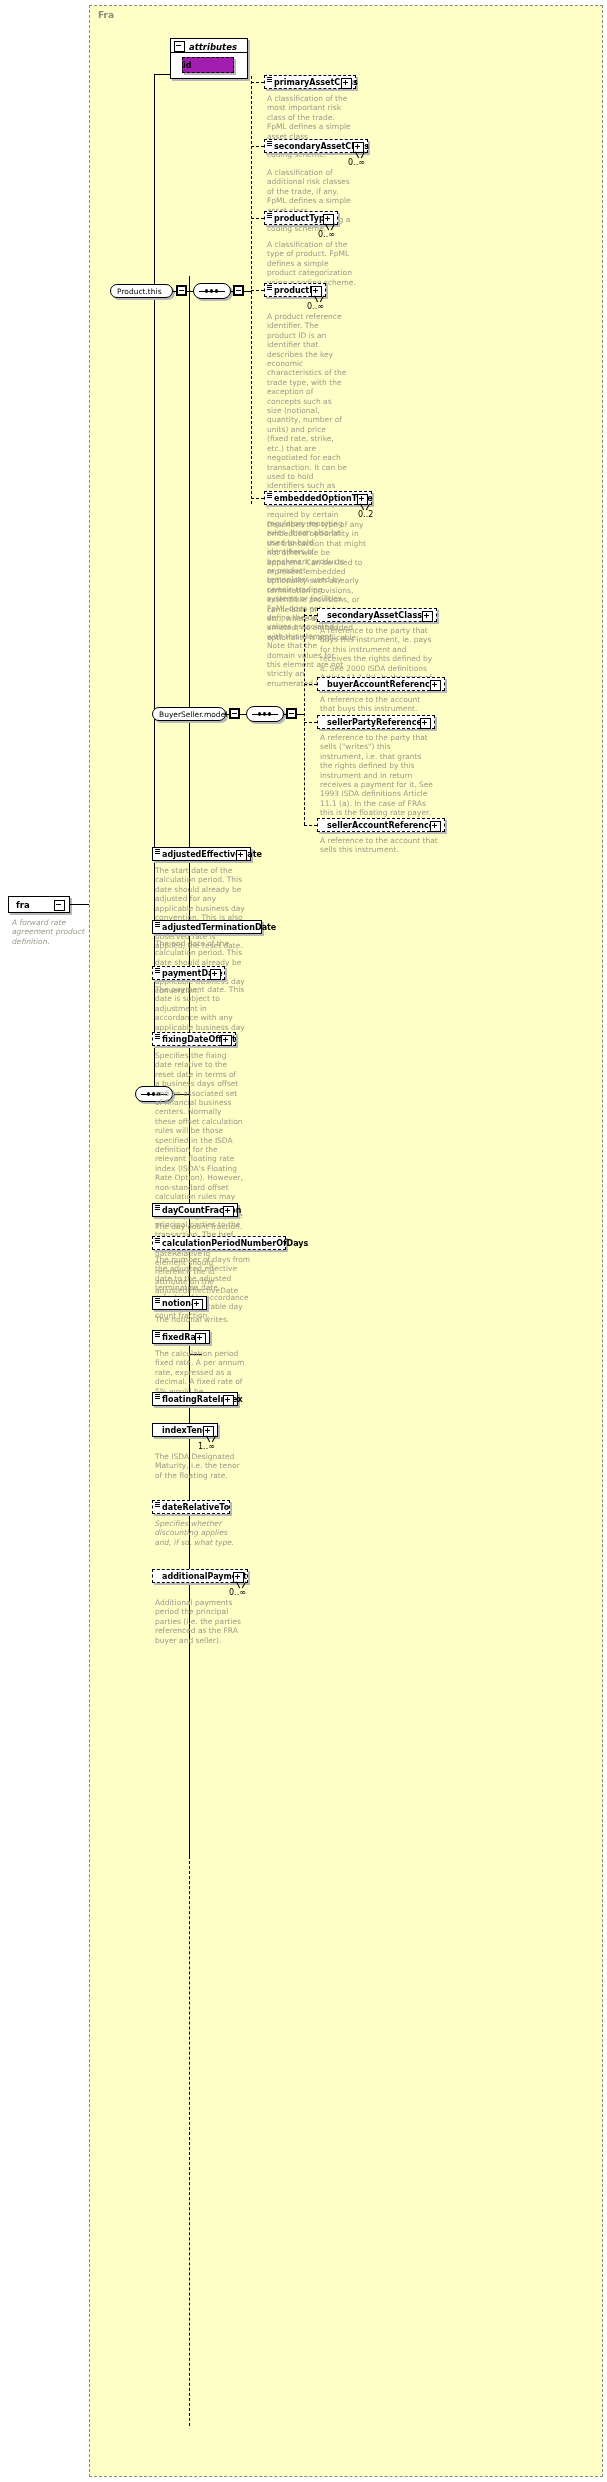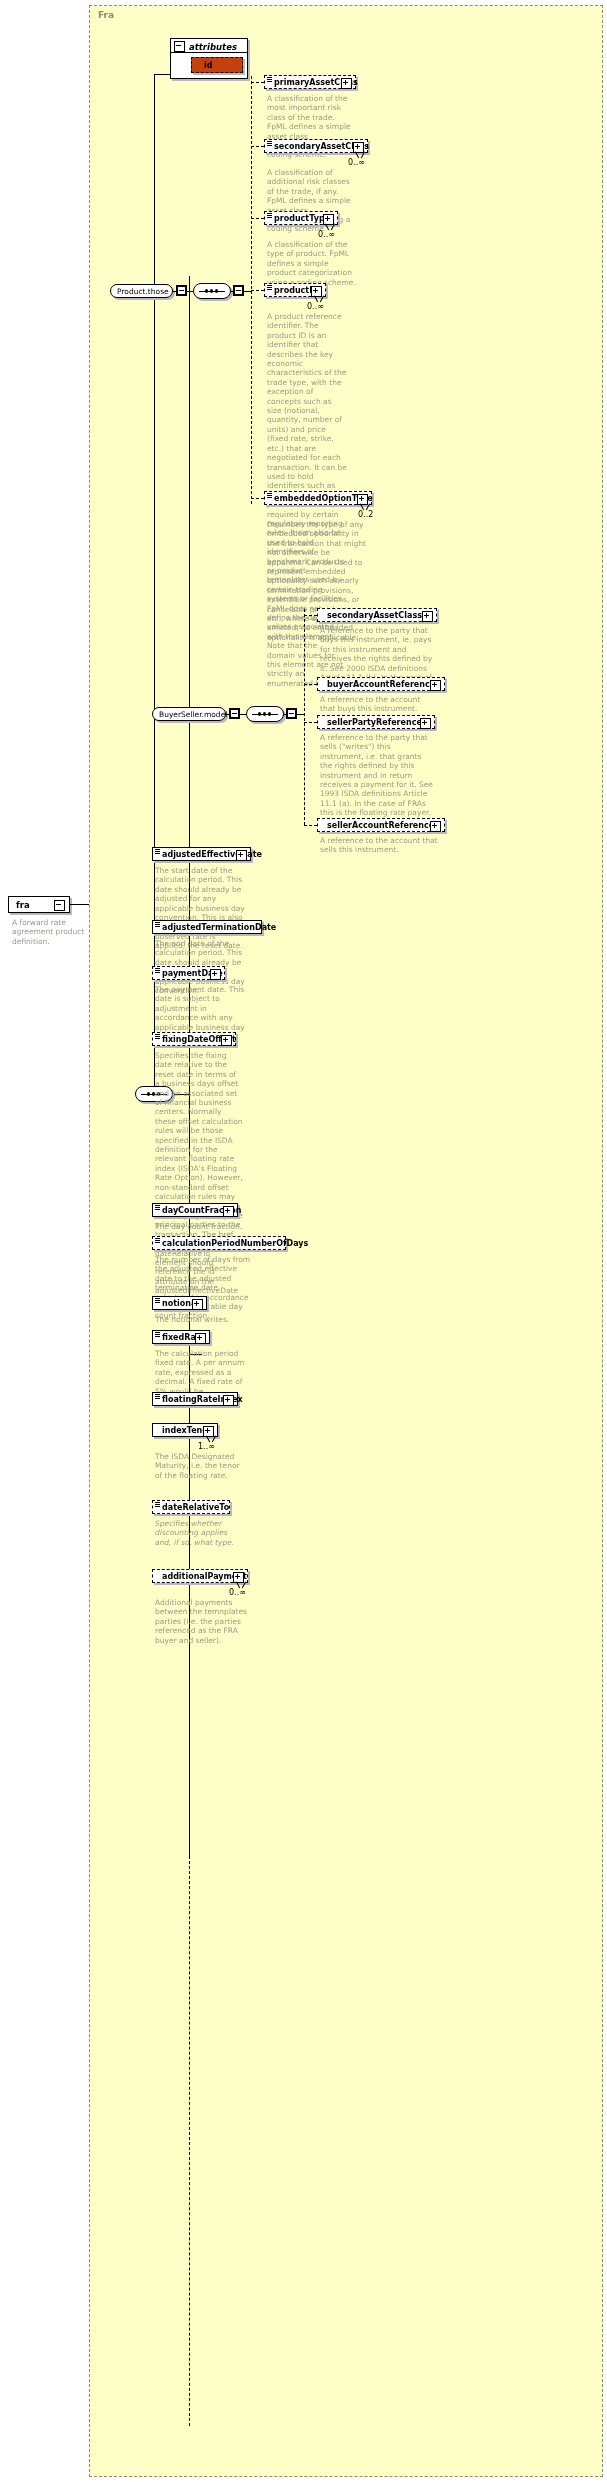--- a/index.html
+++ b/index.html
@@ -178,28 +178,27 @@
   }
   .attr-header .label {
     font-size: 8.5px;
     font-style: italic;
     font-weight: bold;
     color: #000;
     margin-left: 4px;
   }
   .attr-item {
     position: absolute;
-    background: #c2410c;
+    background: #a21caf;
     border: 1px dashed #000;
     box-sizing: border-box;
     box-shadow: 2px 2px 0 0 #b8b8b8;
     display: flex;
     align-items: center;
-    padding-left: 12px;
-    margin-left: 9px;
+    padding-left: 0;
   }
   .attr-item .label {
     font-size: 8px;
     font-weight: bold;
     color: #000;
   }
 
   
   .model-node {
     position: absolute;
@@ -293,20 +292,21 @@
     color: #000;
   }
   #root-desc {
     position: absolute;
     left: 12px;
     top: 918px;
     width: 88px;
     font-size: 7.5px;
     line-height: 9.4px;
     color: #9a9a8a;
+    font-style: italic;
   }
 </style>
 </head>
 <body>
 
 <div id="root-node">
   <span class="label">fra</span>
   <div class="expander" style="position:absolute; right:4px; top:3px;"></div>
 </div>
 <div id="root-desc">A forward rate agreement product definition.</div>
@@ -324,21 +324,21 @@
   </div>
   <div class="attr-box" style="left:80px; top:46px; width:78px; height:27px;"></div>
   <div class="attr-item" style="left:92px; top:51px; width:52px; height:16px;">
     <span class="label">id</span>
   </div>
 
   <div class="line vline" style="left:64px; top:68px; height:1020px;"></div>
   <div class="line hline" style="left:64px; top:68px; width:17px;"></div>
 
   <div class="model-node" style="left:20px; top:278px; width:63px;">
-    <span class="label">Product.those</span>
+    <span class="label">Product.this</span>
   </div>
   <div class="sq-expander" style="left:86px; top:279px;"></div>
   <div class="line hline" style="left:83px; top:285px; width:4px;"></div>
   <div class="line hline" style="left:97px; top:285px; width:6px;"></div>
   <div class="seq-node" style="left:103px; top:277px;">
     <div class="seqline"></div>
     <div class="dots">
         <b></b>
         <b></b>
         <b></b>
@@ -608,15 +608,15 @@
   </div>
   <div class="desc" style="left:65px; top:1513px; width:86px;font-style:italic;">Specifies whether discounting applies and, if so, what type.</div>
 
   <div class="dline-h" style="left:99px; top:1570px; width:13px;"></div>
   <div class="node dashed" style="left:62px; top:1563px; width:96px;">
     <span class="label">additionalPayment</span>
     <div class="expander plus" style="position:absolute; right:3px; top:2px;"></div>
   </div>
   <div class="repeat-mark" style="left:146px; top:1576px;"></div>
   <div class="cardinality" style="left:139px; top:1582px;">0..∞</div>
-  <div class="desc" style="left:65px; top:1592px; width:98px;">Additional payments between the temnplates parties (i.e. the parties referenced as the FRA buyer and seller).</div>
+  <div class="desc" style="left:65px; top:1592px; width:98px;">Additional payments period the principal parties (i.e. the parties referenced as the FRA buyer and seller).</div>
 
 </div>
 
 </body></html>

